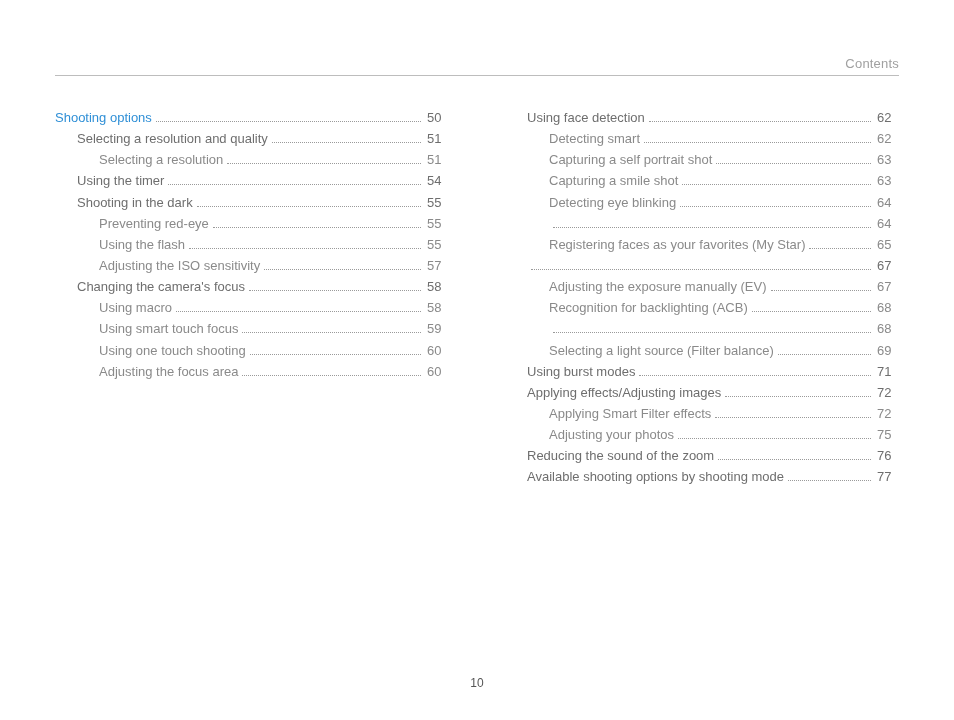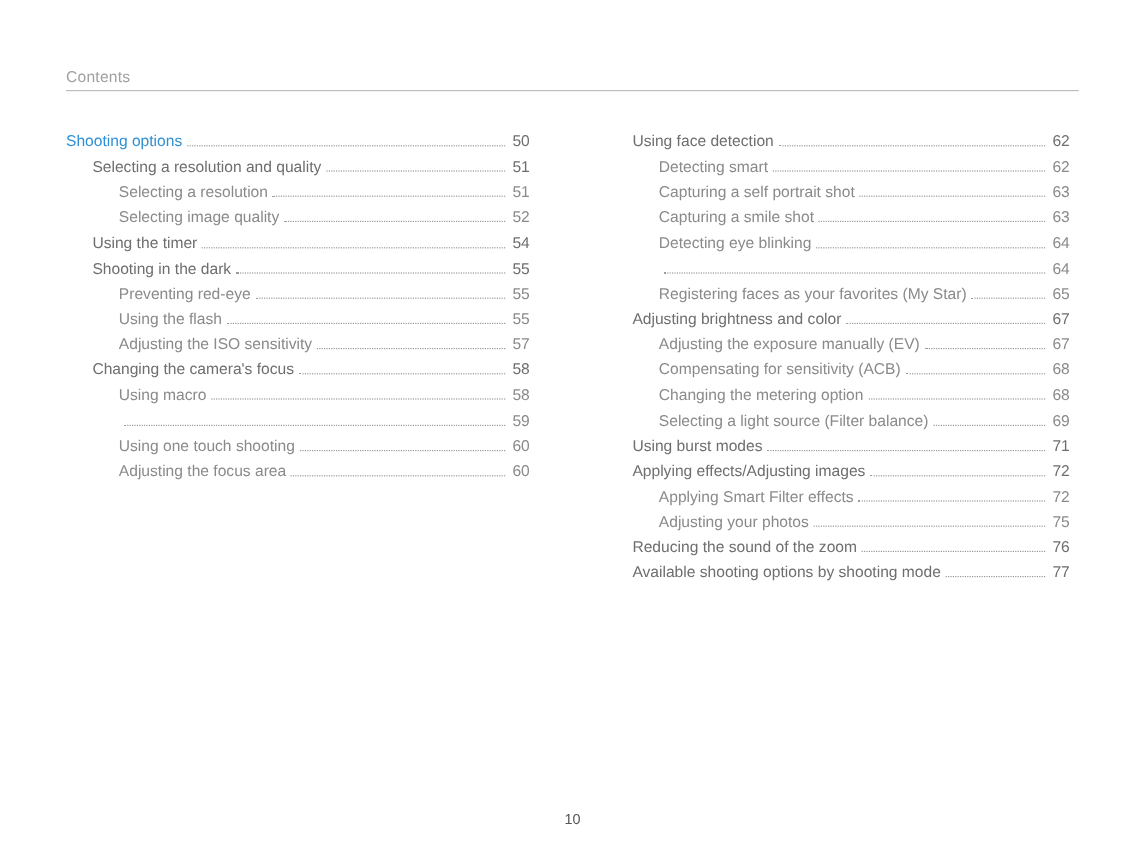--- a/index.html
+++ b/index.html
@@ -20,20 +20,21 @@
     position: absolute;
     top: 56px;
     left: 55px;
     right: 55px;
     border-bottom: 1px solid #bdbdbd;
     padding-bottom: 4px;
     color: #a0a0a0;
     font-size: 13px;
     font-weight: 300;
     letter-spacing: 0.2px;
+    text-align: right;
   }
   .columns {
     position: absolute;
     top: 108px;
     left: 55px;
     right: 55px;
     display: flex;
     gap: 56px;
   }
   .col {
@@ -100,25 +101,20 @@
         <div class="row level-1">
           <span class="title">Selecting a resolution and quality </span>
           <span class="leader"></span>
           <span class="page-num">51</span>
         </div>
         <div class="row level-2">
           <span class="title">Selecting a resolution </span>
           <span class="leader"></span>
           <span class="page-num">51</span>
         </div>
-        <div class="row level-2">
-          <span class="title">Selecting image quality </span>
-          <span class="leader"></span>
-          <span class="page-num">52</span>
-        </div>
         <div class="row level-1">
           <span class="title">Using the timer </span>
           <span class="leader"></span>
           <span class="page-num">54</span>
         </div>
         <div class="row level-1">
           <span class="title">Shooting in the dark </span>
           <span class="leader"></span>
           <span class="page-num">55</span>
         </div>
@@ -141,20 +137,21 @@
           <span class="title">Changing the camera's focus </span>
           <span class="leader"></span>
           <span class="page-num">58</span>
         </div>
         <div class="row level-2">
           <span class="title">Using macro </span>
           <span class="leader"></span>
           <span class="page-num">58</span>
         </div>
         <div class="row level-2">
+          <span class="title">Using smart touch focus </span>
           <span class="leader"></span>
           <span class="page-num">59</span>
         </div>
         <div class="row level-2">
           <span class="title">Using one touch shooting </span>
           <span class="leader"></span>
           <span class="page-num">60</span>
         </div>
         <div class="row level-2">
           <span class="title">Adjusting the focus area </span>
@@ -191,36 +188,34 @@
         <div class="row level-2">
           <span class="leader"></span>
           <span class="page-num">64</span>
         </div>
         <div class="row level-2">
           <span class="title">Registering faces as your favorites (My Star) </span>
           <span class="leader"></span>
           <span class="page-num">65</span>
         </div>
         <div class="row level-1">
-          <span class="title">Adjusting brightness and color </span>
           <span class="leader"></span>
           <span class="page-num">67</span>
         </div>
         <div class="row level-2">
           <span class="title">Adjusting the exposure manually (EV) </span>
           <span class="leader"></span>
           <span class="page-num">67</span>
         </div>
         <div class="row level-2">
-          <span class="title">Compensating for sensitivity (ACB) </span>
+          <span class="title">Recognition for backlighting (ACB) </span>
           <span class="leader"></span>
           <span class="page-num">68</span>
         </div>
         <div class="row level-2">
-          <span class="title">Changing the metering option </span>
           <span class="leader"></span>
           <span class="page-num">68</span>
         </div>
         <div class="row level-2">
           <span class="title">Selecting a light source (Filter balance) </span>
           <span class="leader"></span>
           <span class="page-num">69</span>
         </div>
         <div class="row level-1">
           <span class="title">Using burst modes </span>

